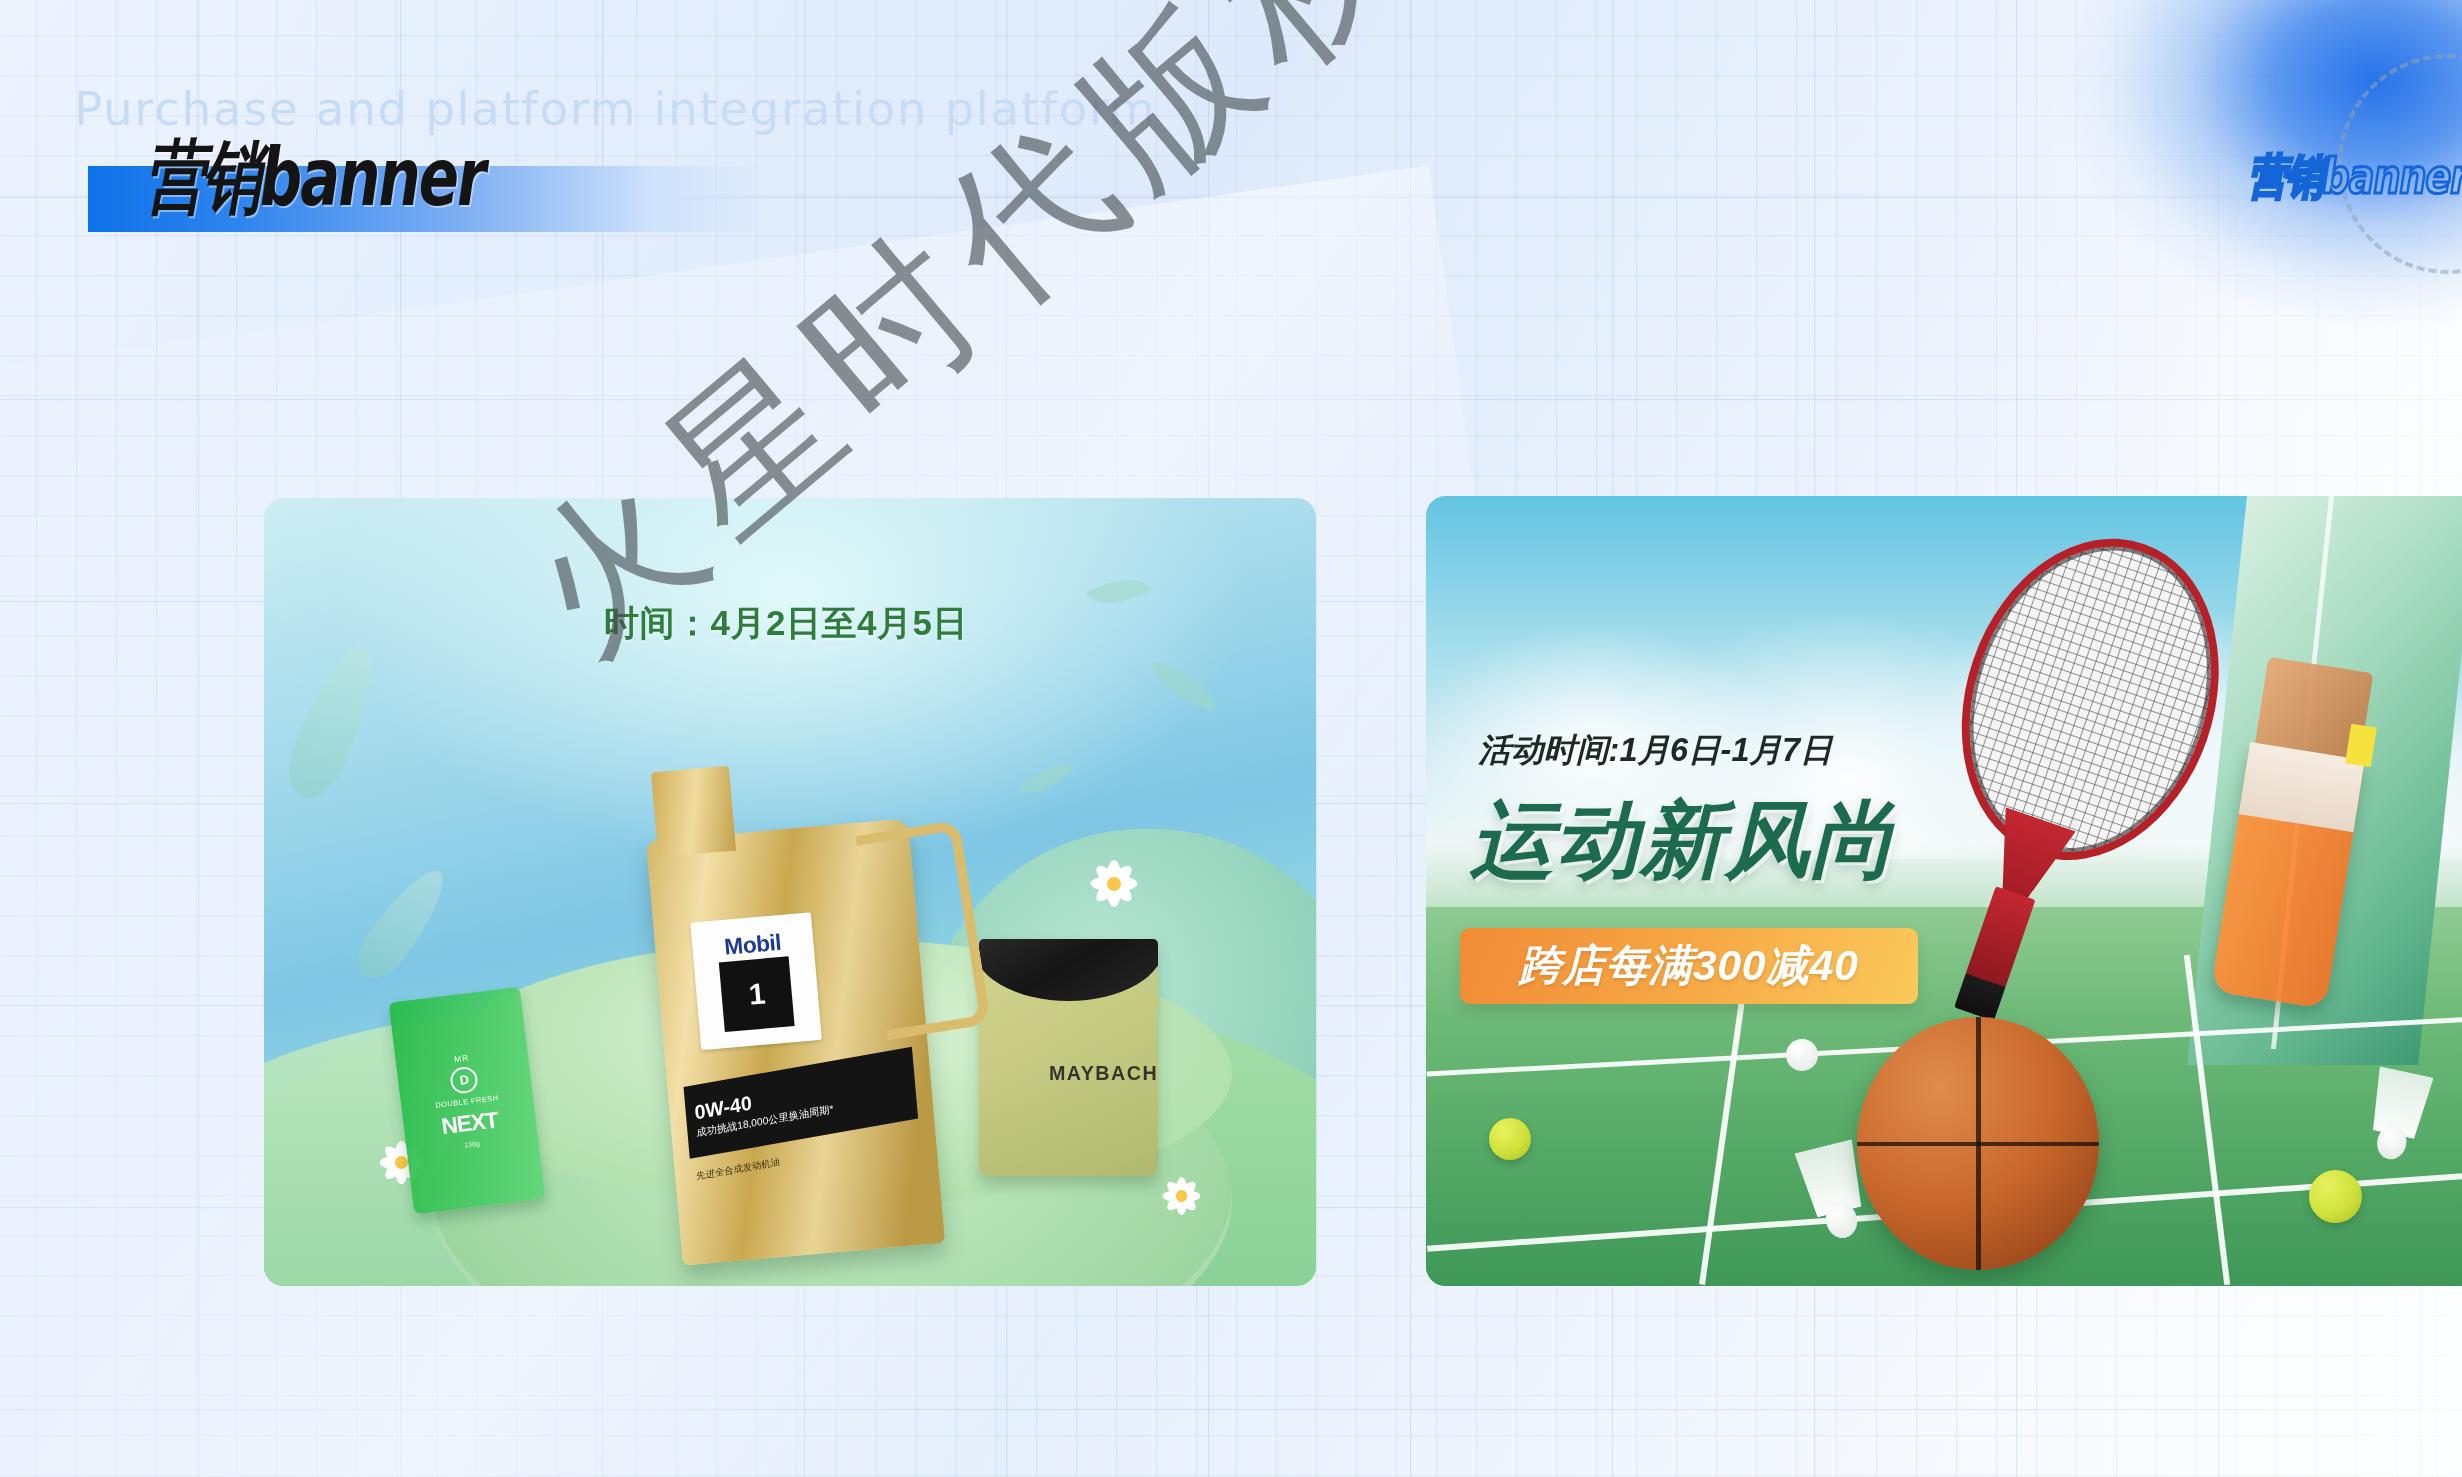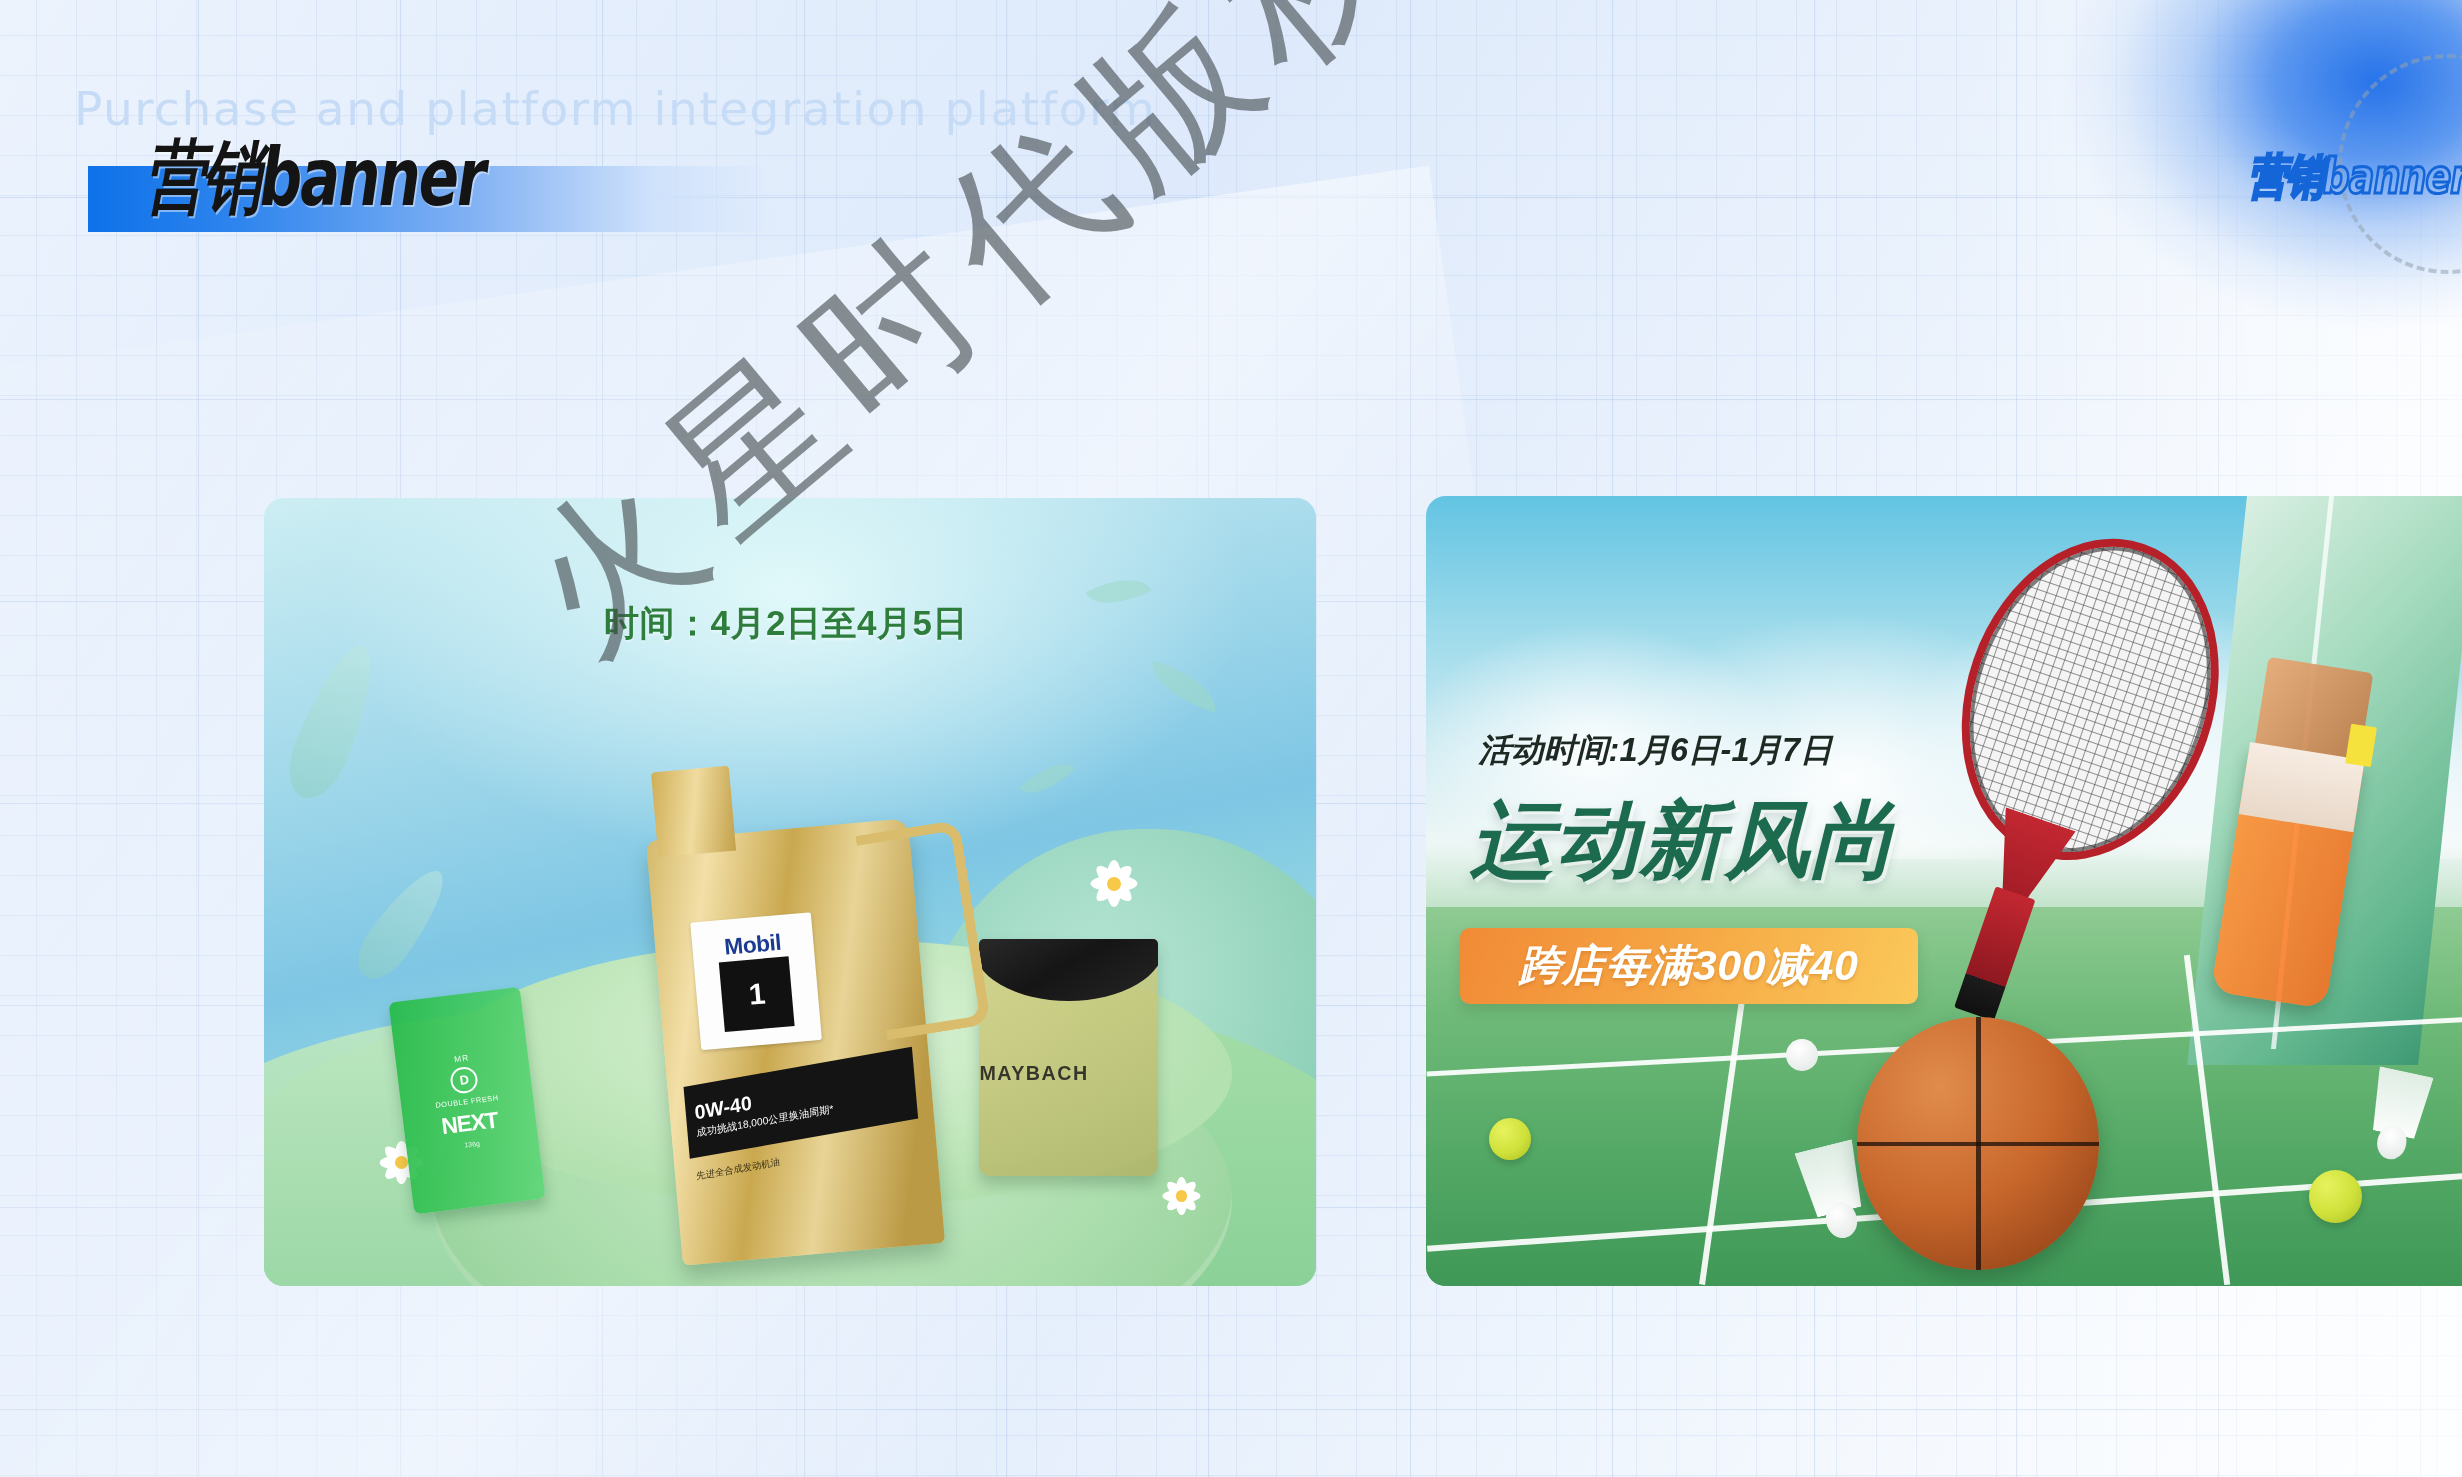--- a/index.html
+++ b/index.html
@@ -243,21 +243,21 @@
     border-radius:4.9px 4.9px 10.8px 10.8px;
     box-shadow:0 8.9px 13.8px rgba(40,80,50,.25);
     overflow:hidden;
   }
   .jar-cap{
     position:absolute;left:-4%;top:-26%;width:108%;height:52%;
     background:linear-gradient(150deg,#3b3b3b,#151515 60%,#262626);
     border-radius:50%/46%;
   }
   .jar-word{
-    position:absolute;left:0;top:52%;width:100%;text-align:left;
+    position:absolute;left:0;top:52%;width:100%;text-align:right;
     color:#1d1d1d;font-size:19.7px;font-weight:700;letter-spacing:1.5px;opacity:.85;
   }
 
   
   #bannerRight{
     left:1426px;top:496px;width:1052px;height:790px;
     background:linear-gradient(to bottom,#62c4e2 0%, #9ad9ea 16%, #d4edf3 34%, #eef7f6 44%, #cfe9d6 50%, #9cd3a8 58%, #6fba7d 76%, #4aa762 100%);
   }
   .rb-clouds{
     position:absolute;left:0;top:6%;width:100%;height:40%;

